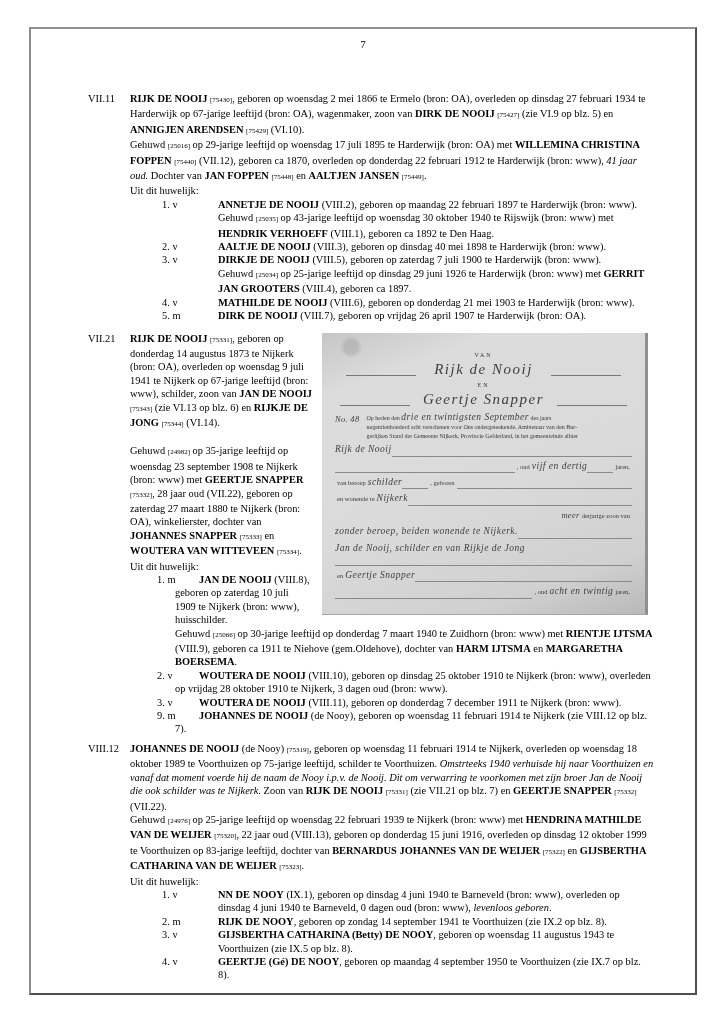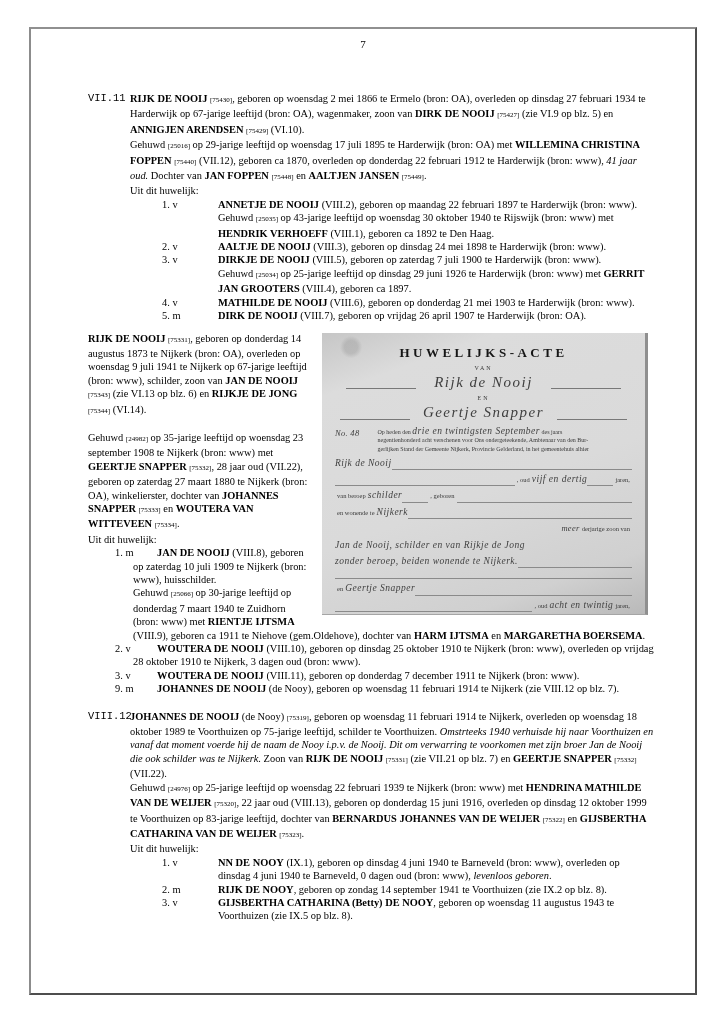--- a/index.html
+++ b/index.html
@@ -13,24 +13,24 @@
     box-sizing:border-box; background:#fff;
     border:2px solid; border-color:#909090 #4e4e4e #4e4e4e #8c8c8c;
     overflow:hidden;
   }
   .pagenum { text-align:center; font-size:11px; margin-top:9px; }
   .content { margin-top:42px; }
   .section {
     display:flex; margin:0 41px 0 57px;
     font-size:10.4px; line-height:13.4px;
   }
-  .sec-label { width:42px; flex-shrink:0;font-family:Liberation Mono, monospace; }
+  .sec-label { width:42px; flex-shrink:0; }
   .sec-body { flex:1; min-width:0; }
   .s-gap1 { margin-top:9px; }
-  .s-gap2 { margin-top:14px; }
+  .s-gap2 { margin-top:6px; }
   .para-gap { margin-top:13px; }
   .b { font-weight:bold; }
   .i { font-style:italic; }
   .ref { font-size:7px; letter-spacing:0; }
   .kid { padding-left:88px; text-indent:-56px; }
   .kid .marker { display:inline-block; width:56px; text-indent:0; }
   .narrow-kids .kid { padding-left:45px; text-indent:-42px; }
   .narrow-kids .kid .marker { width:42px;margin-left:24px; }
 
   
@@ -44,21 +44,21 @@
     color:#2e2e2e;
   }
   .c-title { text-align:center; font-weight:bold; font-size:13px; letter-spacing:3.5px; color:#161616; }
   .c-sm { text-align:center; font-size:6px; letter-spacing:2px; margin-top:3px; color:#3a3a3a; }
   .c-name-row { display:flex; align-items:flex-end; gap:7px; margin-top:0; }
   .c-name-row .rl { flex:1; border-bottom:1px solid #787878; height:13px; max-width:70px; margin:0 auto; }
   .hw { font-style:italic; color:#404040; }
   .hw.lg { font-size:15px; letter-spacing:1.5px; white-space:nowrap; }
   .hw.md { font-size:9.5px; letter-spacing:.5px; white-space:nowrap; }
   .hw.sm { font-size:8.5px; letter-spacing:.3px; white-space:nowrap; }
-  .c-cols { display:flex; gap:18px; margin-top:7px; }
+  .c-cols { display:flex; gap:7px; margin-top:7px; }
   .c-no { font-size:6.5px; white-space:nowrap; }
   .c-par { font-size:6px; line-height:8.6px; color:#3a3a3a; text-align:justify; flex:1; }
   .c-row { display:flex; align-items:flex-end; font-size:6.5px; color:#3a3a3a; margin-top:3px; }
   .c-row .rl { flex:1; border-bottom:1px solid #8a8a8a; height:9px; }
   .c-row .rl.sh { flex:0 0 26px; }
   .c-row .pr { white-space:nowrap; padding:0 2px; }
   .c-right { justify-content:flex-end; }
   .c-rule { border-bottom:1px solid #8a8a8a; height:10px; }
 </style>
 </head>
@@ -70,33 +70,33 @@
   <div class="content">
 
     <div class="section">
       <div class="sec-label">VII.11</div>
       <div class="sec-body">
         <div class="para"><span class="b">RIJK DE NOOIJ</span><span> </span><span class="ref">[75430]</span><span>, geboren op woensdag 2 mei 1866 te Ermelo (bron: OA), overleden op dinsdag 27 februari 1934 te Harderwijk op 67-jarige leeftijd (bron: OA), wagenmaker, zoon van </span><span class="b">DIRK DE NOOIJ</span><span> </span><span class="ref">[75427]</span><span> (zie VI.9 op blz. 5) en </span><span class="b">ANNIGJEN ARENDSEN</span><span> </span><span class="ref">[75429]</span><span> (VI.10).</span></div>
         <div class="para"><span>Gehuwd </span><span class="ref">[25016]</span><span> op 29-jarige leeftijd op woensdag 17 juli 1895 te Harderwijk (bron: OA) met </span><span class="b">WILLEMINA CHRISTINA FOPPEN</span><span> </span><span class="ref">[75440]</span><span> (VII.12), geboren ca 1870, overleden op donderdag 22 februari 1912 te Harderwijk (bron: www), </span><span class="i">41 jaar oud.</span><span> Dochter van </span><span class="b">JAN FOPPEN</span><span> </span><span class="ref">[75448]</span><span> en </span><span class="b">AALTJEN JANSEN</span><span> </span><span class="ref">[75449]</span><span>.</span></div>
         <div class="para"><span>Uit dit huwelijk:</span></div>
         <div class="kids">
             <div class="kid"><span class="marker">1. v</span><span class="b">ANNETJE DE NOOIJ</span><span> (VIII.2), geboren op maandag 22 februari 1897 te Harderwijk (bron: www).</span><br><span>Gehuwd </span><span class="ref">[25035]</span><span> op 43-jarige leeftijd op woensdag 30 oktober 1940 te Rijswijk (bron: www) met </span><span class="b">HENDRIK VERHOEFF</span><span> (VIII.1), geboren ca 1892 te Den Haag.</span></div>
-            <div class="kid"><span class="marker">2. v</span><span class="b">AALTJE DE NOOIJ</span><span> (VIII.3), geboren op dinsdag 24 mei 1898 te Harderwijk (bron: www).</span></div>
+            <div class="kid"><span class="marker">2. v</span><span class="b">AALTJE DE NOOIJ</span><span> (VIII.3), geboren op dinsdag 40 mei 1898 te Harderwijk (bron: www).</span></div>
             <div class="kid"><span class="marker">3. v</span><span class="b">DIRKJE DE NOOIJ</span><span> (VIII.5), geboren op zaterdag 7 juli 1900 te Harderwijk (bron: www).</span><br><span>Gehuwd </span><span class="ref">[25034]</span><span> op 25-jarige leeftijd op dinsdag 29 juni 1926 te Harderwijk (bron: www) met </span><span class="b">GERRIT JAN GROOTERS</span><span> (VIII.4), geboren ca 1897.</span></div>
             <div class="kid"><span class="marker">4. v</span><span class="b">MATHILDE DE NOOIJ</span><span> (VIII.6), geboren op donderdag 21 mei 1903 te Harderwijk (bron: www).</span></div>
             <div class="kid"><span class="marker">5. m</span><span class="b">DIRK DE NOOIJ</span><span> (VIII.7), geboren op vrijdag 26 april 1907 te Harderwijk (bron: OA).</span></div>
           </div>
       </div>
     </div>
 
     <div class="section s-gap1">
+      <div class="sec-label">VII.21</div>
       <div class="sec-body">
 
         <div class="cert">
-          <div class="c-title">HUWELIJKS-ACTE</div>
           <div class="c-sm">VAN</div>
           <div class="c-name-row">
             <span class="rl"></span>
             <span class="hw lg">Rijk de Nooij</span>
             <span class="rl"></span>
           </div>
           <div class="c-sm">EN</div>
           <div class="c-name-row">
             <span class="rl"></span>
             <span class="hw lg">Geertje Snapper</span>
@@ -133,25 +133,25 @@
           <div class="c-row">
             <span class="pr">en wonende te</span>
             <span class="hw md">Nijkerk</span>
             <span class="rl"></span>
           </div>
           <div class="c-row c-right">
             <span class="hw sm">meer</span>
             <span class="pr">derjarige zoon van</span>
           </div>
           <div class="c-row">
-            <span class="hw md">Jan de Nooij, schilder en van Rijkje de Jong</span>
+            <span class="hw md">zonder beroep, beiden wonende te Nijkerk.</span>
+            <span class="rl"></span>
           </div>
           <div class="c-row">
-            <span class="hw md">zonder beroep, beiden wonende te Nijkerk.</span>
-            <span class="rl"></span>
+            <span class="hw md">Jan de Nooij, schilder en van Rijkje de Jong</span>
           </div>
           <div class="c-rule"></div>
           <div class="c-row">
             <span class="pr">en</span>
             <span class="hw md">Geertje Snapper</span>
             <span class="rl"></span>
           </div>
           <div class="c-row">
             <span class="rl"></span>
             <span class="pr">, oud</span>
@@ -176,18 +176,19 @@
     <div class="section s-gap2">
       <div class="sec-label">VIII.12</div>
       <div class="sec-body">
         <div class="para"><span class="b">JOHANNES DE NOOIJ</span><span> (de Nooy) </span><span class="ref">[75319]</span><span>, geboren op woensdag 11 februari 1914 te Nijkerk, overleden op woensdag 18 oktober 1989 te Voorthuizen op 75-jarige leeftijd, schilder te Voorthuizen. </span><span class="i">Omstrteeks 1940 verhuisde hij naar Voorthuizen en vanaf dat moment voerde hij de naam de Nooy i.p.v. de Nooij. Dit om verwarring te voorkomen met zijn broer Jan de Nooij die ook schilder was te Nijkerk.</span><span> Zoon van </span><span class="b">RIJK DE NOOIJ</span><span> </span><span class="ref">[75331]</span><span> (zie VII.21 op blz. 7) en </span><span class="b">GEERTJE SNAPPER</span><span> </span><span class="ref">[75332]</span><span> (VII.22).</span></div>
         <div class="para"><span>Gehuwd </span><span class="ref">[24976]</span><span> op 25-jarige leeftijd op woensdag 22 februari 1939 te Nijkerk (bron: www) met </span><span class="b">HENDRINA MATHILDE VAN DE WEIJER</span><span> </span><span class="ref">[75320]</span><span>, 22 jaar oud (VIII.13), geboren op donderdag 15 juni 1916, overleden op dinsdag 12 oktober 1999 te Voorthuizen op 83-jarige leeftijd, dochter van </span><span class="b">BERNARDUS JOHANNES VAN DE WEIJER</span><span> </span><span class="ref">[75322]</span><span> en </span><span class="b">GIJSBERTHA CATHARINA VAN DE WEIJER</span><span> </span><span class="ref">[75323]</span><span>.</span></div>
         <div class="para"><span>Uit dit huwelijk:</span></div>
         <div class="kids">
             <div class="kid"><span class="marker">1. v</span><span class="b">NN DE NOOY</span><span> (IX.1), geboren op dinsdag 4 juni 1940 te Barneveld (bron: www), overleden op dinsdag 4 juni 1940 te Barneveld, 0 dagen oud (bron: www), </span><span class="i">levenloos geboren</span><span>.</span></div>
             <div class="kid"><span class="marker">2. m</span><span class="b">RIJK DE NOOY</span><span>, geboren op zondag 14 september 1941 te Voorthuizen (zie IX.2 op blz. 8).</span></div>
             <div class="kid"><span class="marker">3. v</span><span class="b">GIJSBERTHA CATHARINA (Betty) DE NOOY</span><span>, geboren op woensdag 11 augustus 1943 te Voorthuizen (zie IX.5 op blz. 8).</span></div>
+            <div class="kid"><span class="marker">4. v</span><span class="b">GEERTJE (Gé) DE NOOY</span><span>, geboren op maandag 4 september 1950 te Voorthuizen (zie IX.7 op blz. 8).</span></div>
           </div>
       </div>
     </div>
 
   </div>
 </div>
 
 </body></html>

